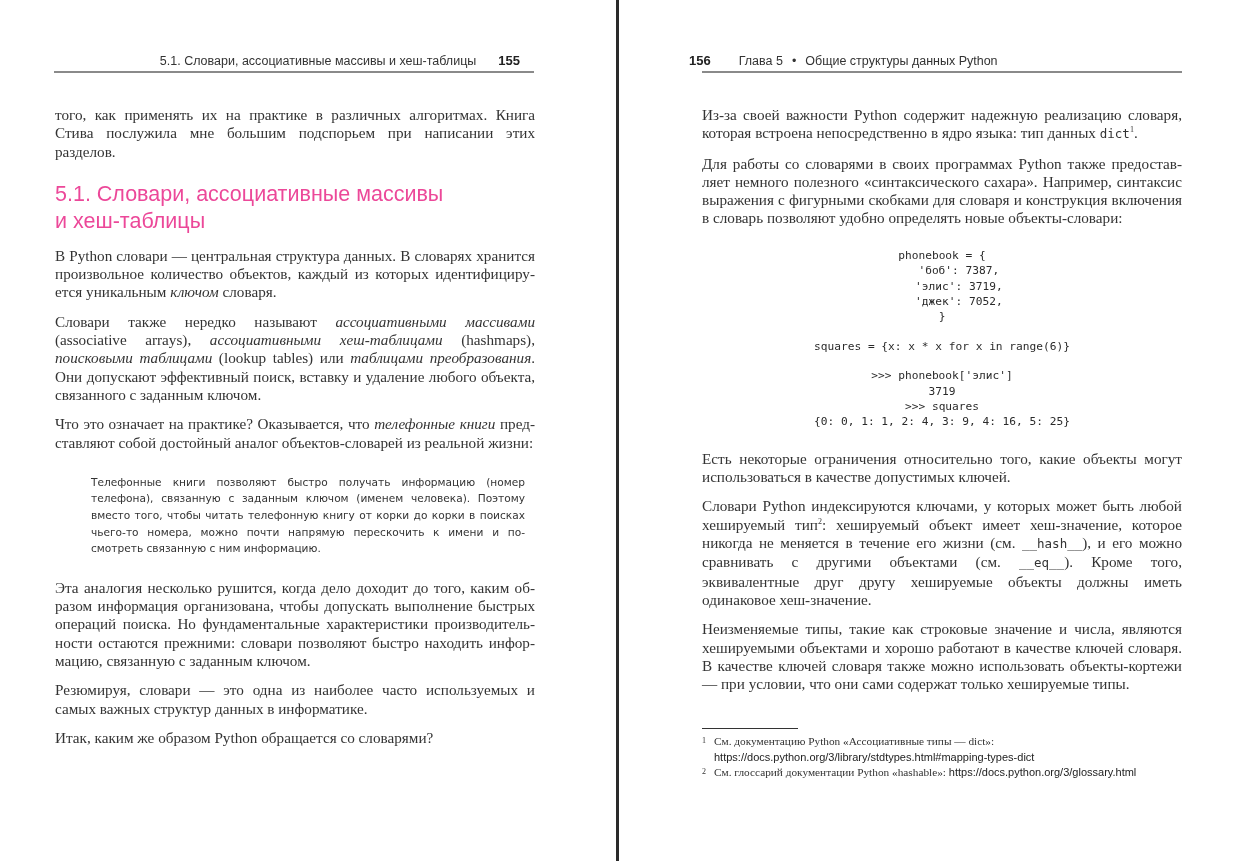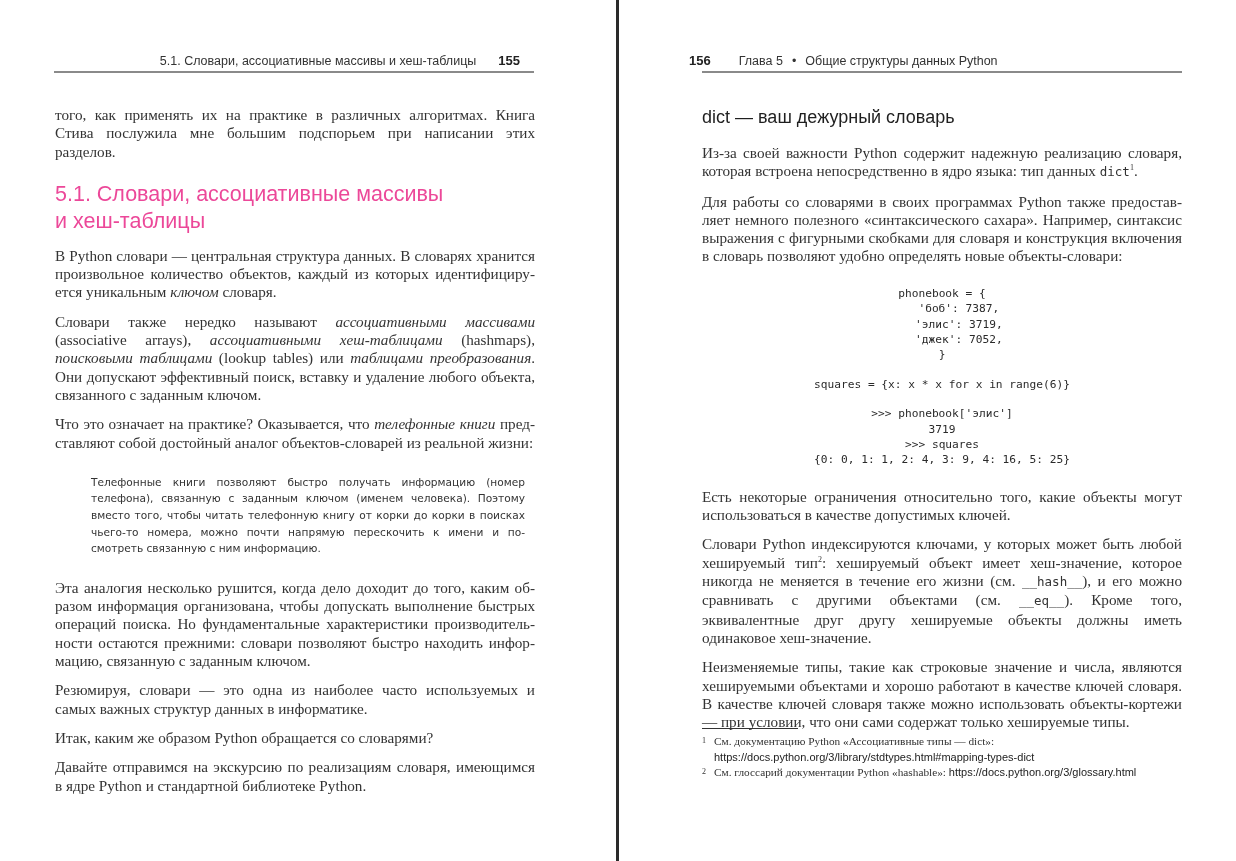--- a/index.html
+++ b/index.html
@@ -168,34 +168,32 @@
     <p><span>Словари также нередко называют </span><em>ассоциативными массивами</em><span> (associative arrays), </span><em>ассоциативными хеш-таблицами</em><span> (hashmaps), </span><em>поисковыми та­блицами</em><span> (lookup tables) или </span><em>таблицами преобразования</em><span>. Они допускают эффективный поиск, вставку и удаление любого объекта, связанного с заданным ключом.</span></p>
     <p><span>Что это означает на практике? Оказывается, что </span><em>телефонные книги</em><span> пред­ставляют собой достойный аналог объектов-словарей из реальной жизни:</span></p>
 
     <div class="quote">
       <p>Телефонные книги позволяют быстро получать информацию (номер телефона), связанную с заданным ключом (именем человека). Поэтому вместо того, чтобы читать телефонную книгу от корки до корки в поис­ках чьего-то номера, можно почти напрямую перескочить к имени и по­смотреть связанную с ним информацию.</p>
     </div>
 
     <p>Эта аналогия несколько рушится, когда дело доходит до того, каким об­разом информация организована, чтобы допускать выполнение быстрых операций поиска. Но фундаментальные характеристики производитель­ности остаются прежними: словари позволяют быстро находить инфор­мацию, связанную с заданным ключом.</p>
     <p>Резюмируя, словари — это одна из наиболее часто используемых и самых важных структур данных в информатике.</p>
     <p>Итак, каким же образом Python обращается со словарями?</p>
-    <p>Давайте отправимся на экскурсию по реализациям словаря, имеющимся в ядре Python и стандартной библиотеке Python.</p>
   </div>
 </div>
 
 <div class="divider"></div>
 
 <div class="page" id="page-right">
   <div class="run-head">
     <span class="pnum">156</span><span class="chap">Глава 5</span><span class="bullet">•</span><span>Общие структуры данных Python</span>
   </div>
   <div class="head-rule"></div>
 
   <div class="body-col">
-    <h3 class="sub-title">dict — ваш дежурный словарь</h3>
 
     <p>
       <span>Из-за своей важности Python содержит надежную реализацию словаря, которая встроена непосредственно в ядро языка: тип данных </span><code>dict</code><sup>1</sup><span>.</span>
     </p>
 
     <p>Для работы со словарями в своих программах Python также предостав­ляет немного полезного «синтаксического сахара». Например, синтаксис выражения с фигурными скобками для словаря и конструкция включения в словарь позволяют удобно определять новые объекты-словари:</p>
 
     <div class="codeblock"><div><div>phonebook = {</div><div>     'боб': 7387,</div><div>     'элис': 3719,</div><div>     'джек': 7052,</div><div>}</div></div><div class="gap"></div><div><div>squares = {x: x * x for x in range(6)}</div></div><div class="gap"></div><div><div>&gt;&gt;&gt; phonebook['элис']</div><div>3719</div><div>&gt;&gt;&gt; squares</div><div>{0: 0, 1: 1, 2: 4, 3: 9, 4: 16, 5: 25}</div></div></div>
 
     <p>Есть некоторые ограничения относительно того, какие объекты могут использоваться в качестве допустимых ключей.</p>

